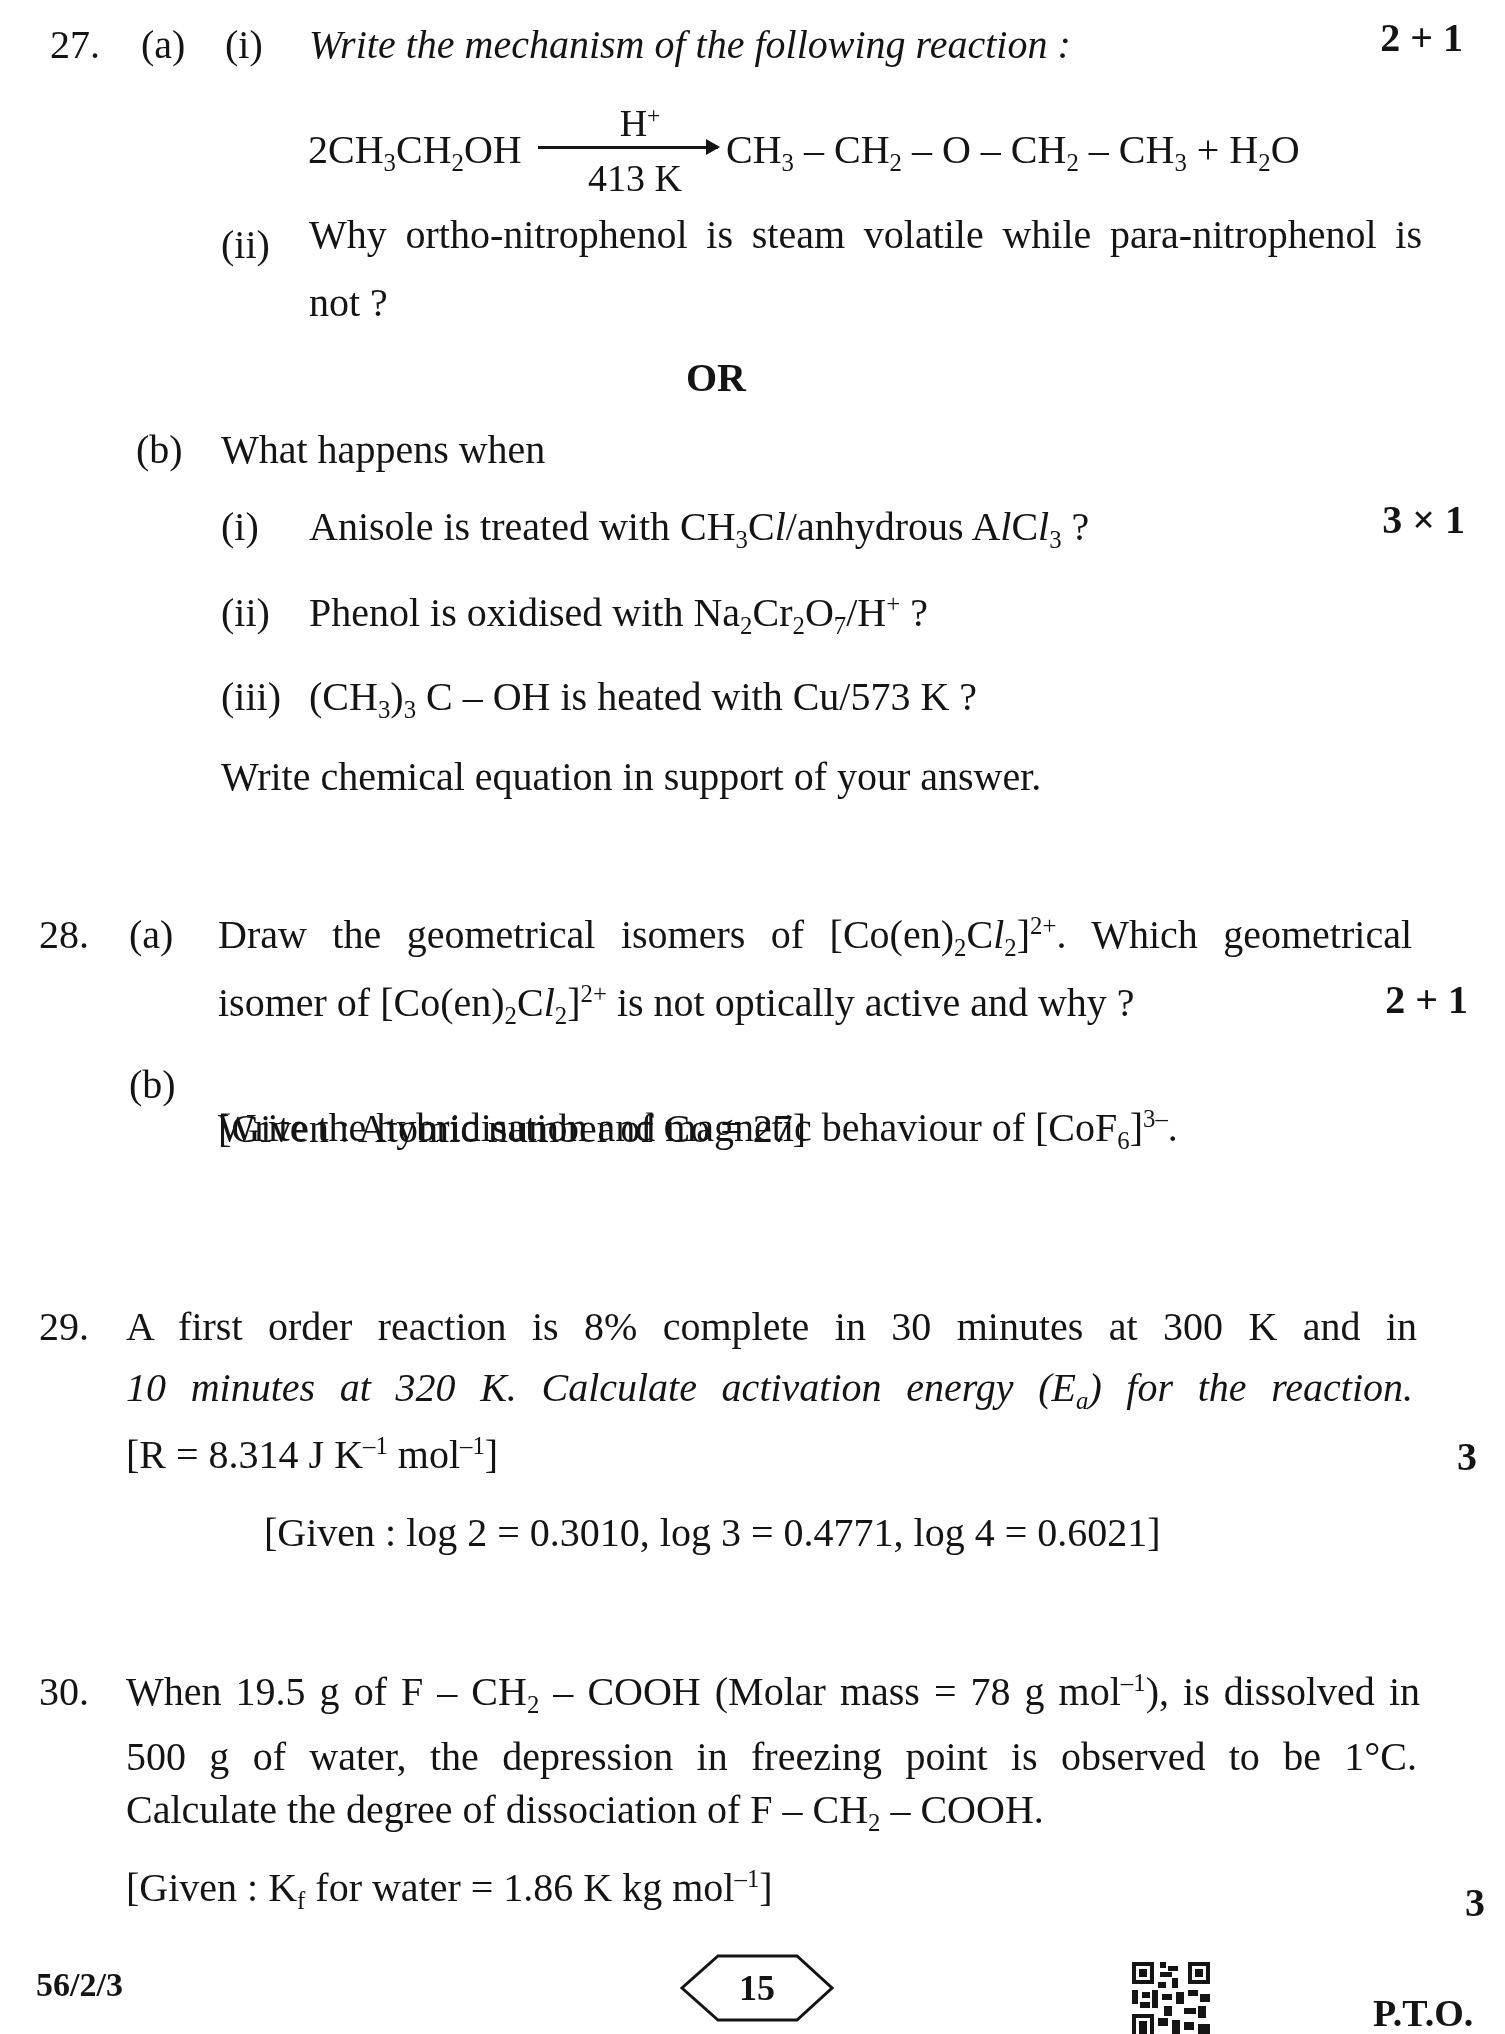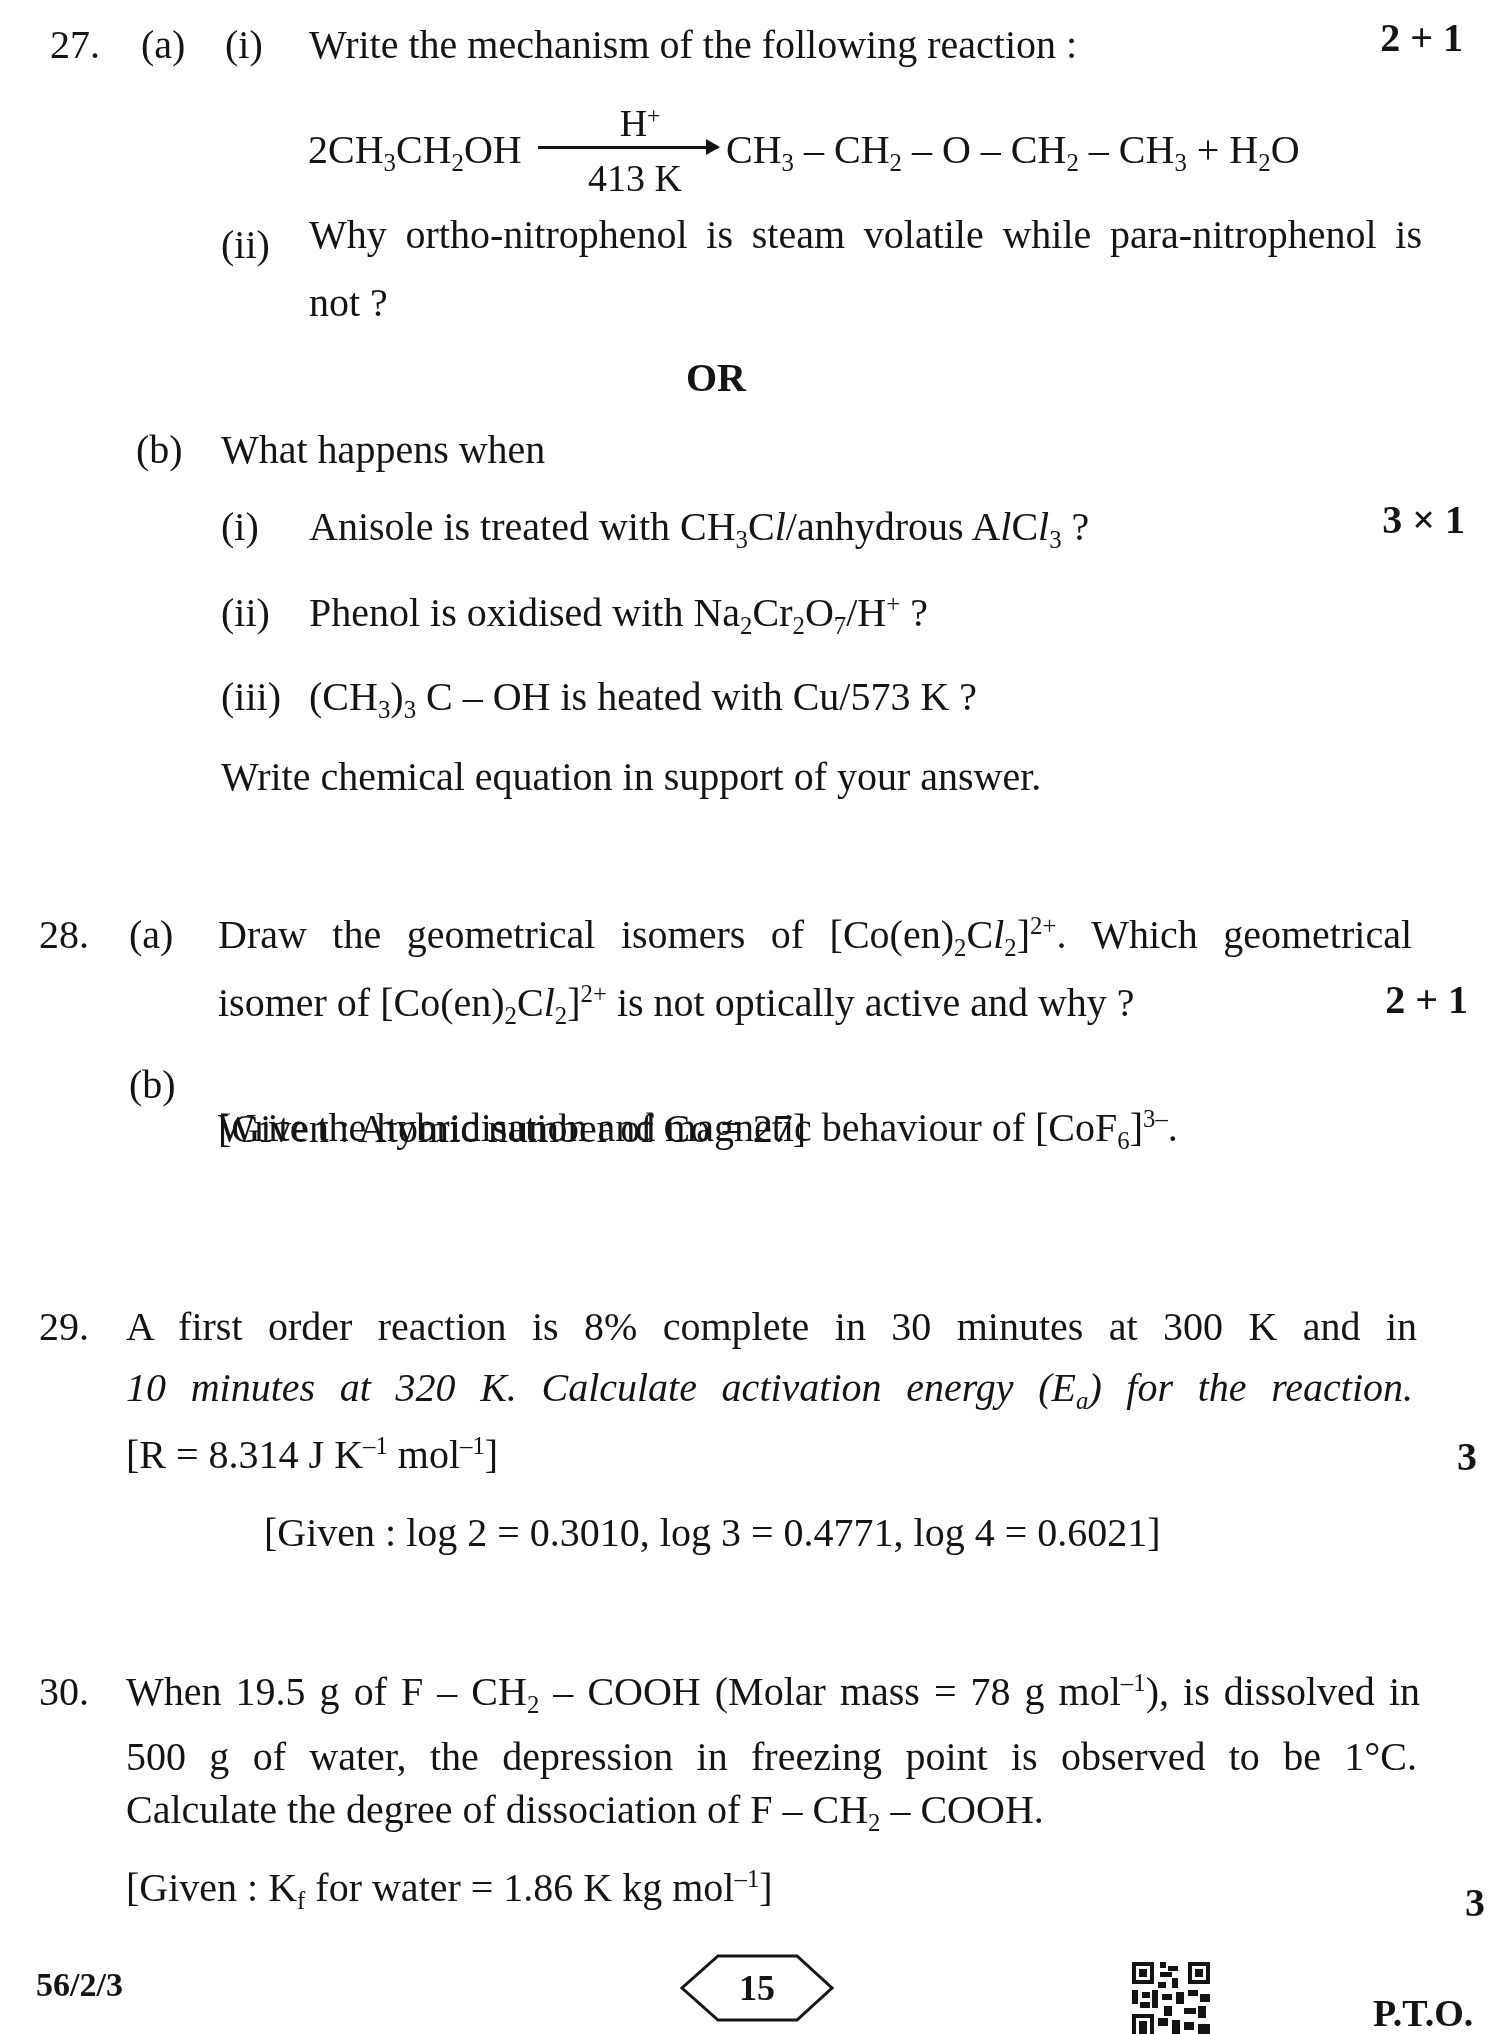--- a/index.html
+++ b/index.html
@@ -18,21 +18,21 @@
   .small { font-size: 38px; }
   #hex { position: absolute; left: 680px; top: 1954px; width: 154px; height: 68px; }
   #qr { position: absolute; left: 1132px; top: 1962px; width: 80px; height: 72px; }
 </style>
 </head>
 <body>
 
 <div class="ln" style="left:50px; top:45px;">27.</div>
 <div class="ln" style="left:141px; top:45px;">(a)</div>
 <div class="ln" style="left:225px; top:45px;">(i)</div>
-<div class="ln" style="left:309px; top:45px;">Write the mechanism of the following reaction :</div>
+<div class="ln" style="left:309px; top:45px;font-style:italic;">Write the mechanism of the following reaction :</div>
 <div class="mark" style="right:42px; top:38px;">2 + 1</div>
 
 <div class="ln" style="left:308px; top:150px;">2CH<sub>3</sub>CH<sub>2</sub>OH</div>
 <div class="ln small" style="left:595px; top:123px; width:90px; text-align:center;">H<sup>+</sup></div>
 <div class="arrow" style="left:538px; top:146px; width:180px;"></div>
 <div class="ln small" style="left:570px; top:178px; width:130px; text-align:center;">413 K</div>
 <div class="ln" style="left:726px; top:150px;">CH<sub>3</sub> – CH<sub>2</sub> – O – CH<sub>2</sub> – CH<sub>3</sub> + H<sub>2</sub>O</div>
 
 <div class="ln" style="left:221px; top:245px;">(ii)</div>
 <div class="ln just" style="left:309px; top:235px; width:1113px;">Why ortho-nitrophenol is steam volatile while para-nitrophenol is</div>

